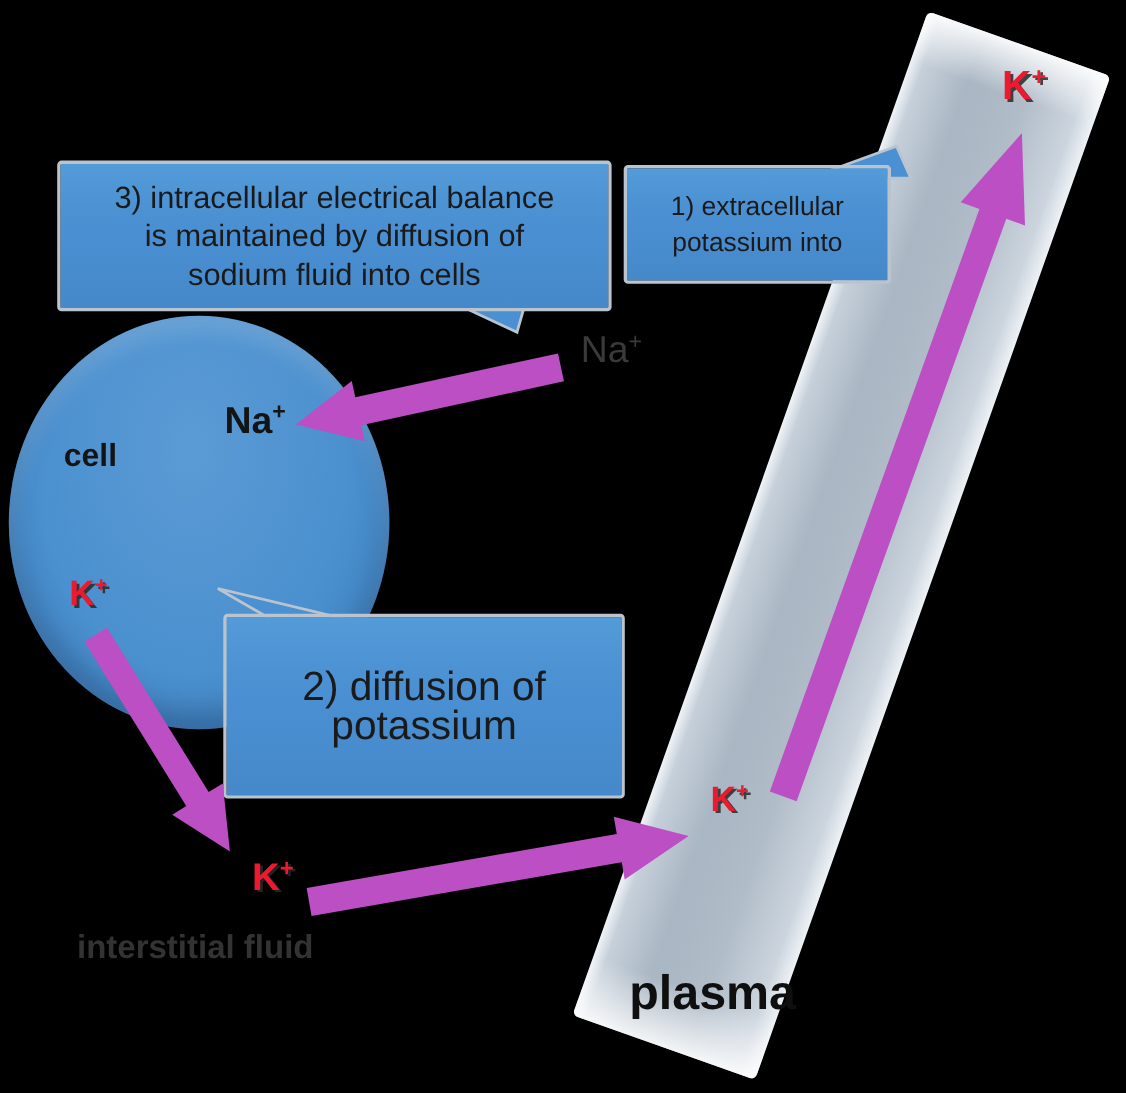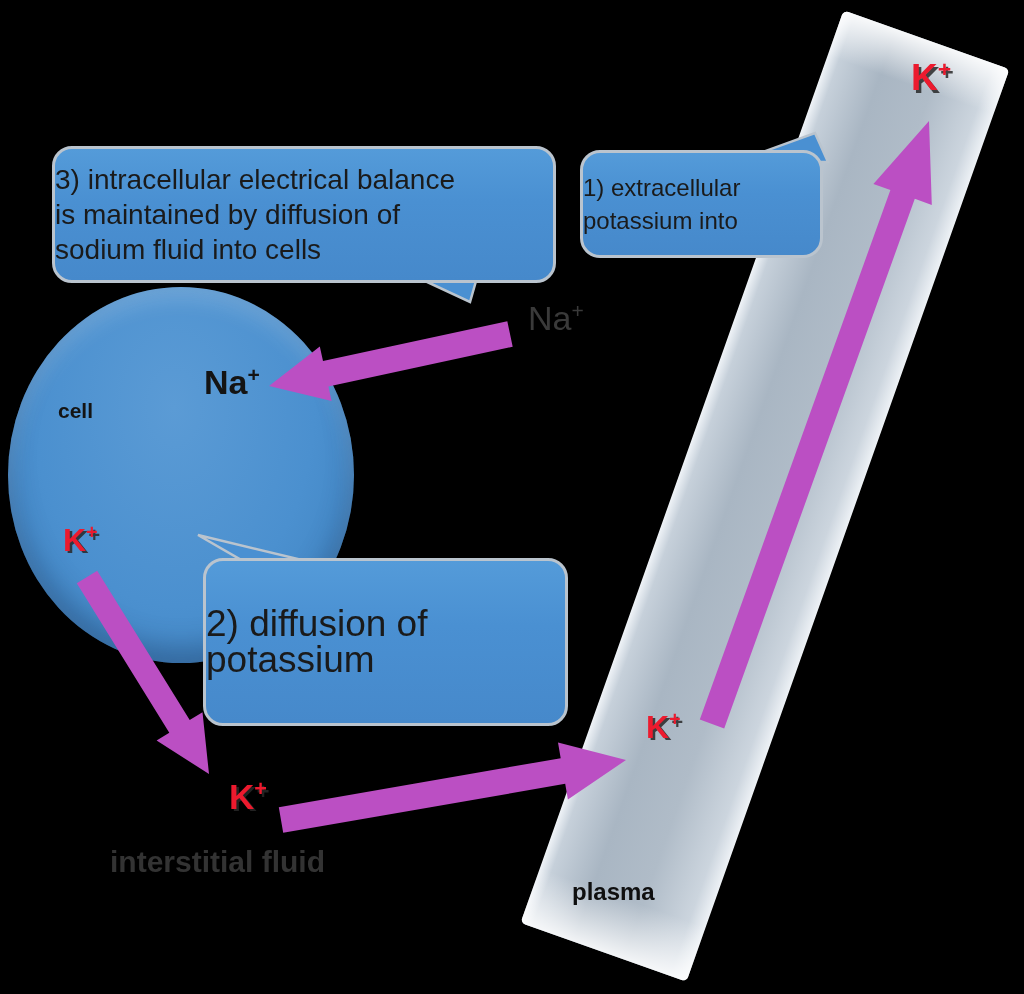--- a/index.html
+++ b/index.html
@@ -32,41 +32,41 @@
                inset 0 12px 20px rgba(255,255,255,.18);
   }
   
   svg.overlay { position:absolute; left:0; top:0; pointer-events:none; }
   #tails-svg  { z-index:3; }
   #arrows-svg { z-index:5; }
   
   .callout {
     position:absolute; z-index:4; box-sizing:border-box;
     background:linear-gradient(180deg,#549bd9 0%,#4a90d2 40%,#4689cb 100%);
-    border:3px solid #bac4ce; border-radius:20px;
-    color:#1a1a1a; 
+    border:3px solid #bac4ce; border-radius:4px;
+    color:#1a1a1a; text-align:center;
     display:flex; flex-direction:column; justify-content:center;
   }
   #callout-step3 { left:52px;  top:146px; width:504px; height:137px; font-size:28px; line-height:35px; }
-  #callout-step1 { left:580px; top:150px; width:243px; height:108px; font-size:24px; line-height:33px; }
+  #callout-step1 { left:567px; top:150px; width:243px; height:108px; font-size:24px; line-height:33px; }
   #callout-step2 { left:203px; top:558px; width:365px; height:168px; font-size:37px; line-height:36px; }
   
   .lbl { position:absolute; z-index:6; white-space:nowrap; }
   .lbl sup { font-size:62%; }
   .bold { font-weight:bold; }
   .red  { color:#ec1a2e; text-shadow:2.5px 2.5px 0 rgba(40,40,40,.85); }
   #ext-sodium-label   { left:528px; top:299px; font-size:34px; color:#3a3a3a; }
   #cell-sodium-label  { left:204px; top:363px; font-size:34px; color:#141414; }
-  #cell-label         { left:58px;  top:399px; font-size:21px; color:#141414; }
+  #cell-label         { left:58px;  top:399px; font-size:29px; color:#141414; }
   #cell-potassium-label { left:63px; top:521px; font-size:32px; }
-  #interstitial-fluid-label { left:70px; top:845px; font-size:30px; color:#333333;margin-left:40px; }
+  #interstitial-fluid-label { left:70px; top:845px; font-size:30px; color:#333333; }
   #interstitial-potassium-label { left:229px; top:776px; font-size:35px; }
   #plasma-potassium-label-lower { left:646px; top:708px; font-size:32px; }
   #plasma-potassium-label-top   { left:911px; top:56px;  font-size:37px; }
-  #plasma-label { left:572px; top:878px; font-size:24px; color:#0f0f0f; }
+  #plasma-label { left:572px; top:878px; font-size:44px; color:#0f0f0f; }
 </style>
 </head>
 <body>
 
 <div id="canvas">
 
   <div id="plasma-band"></div>
 
   <div id="cell-shape"></div>
 

